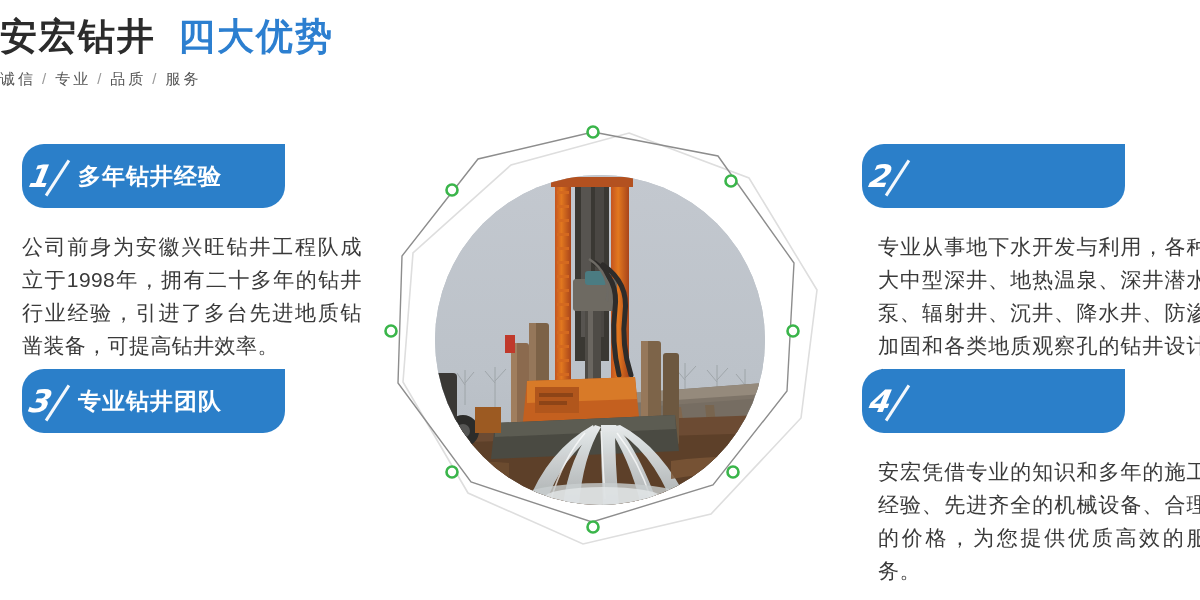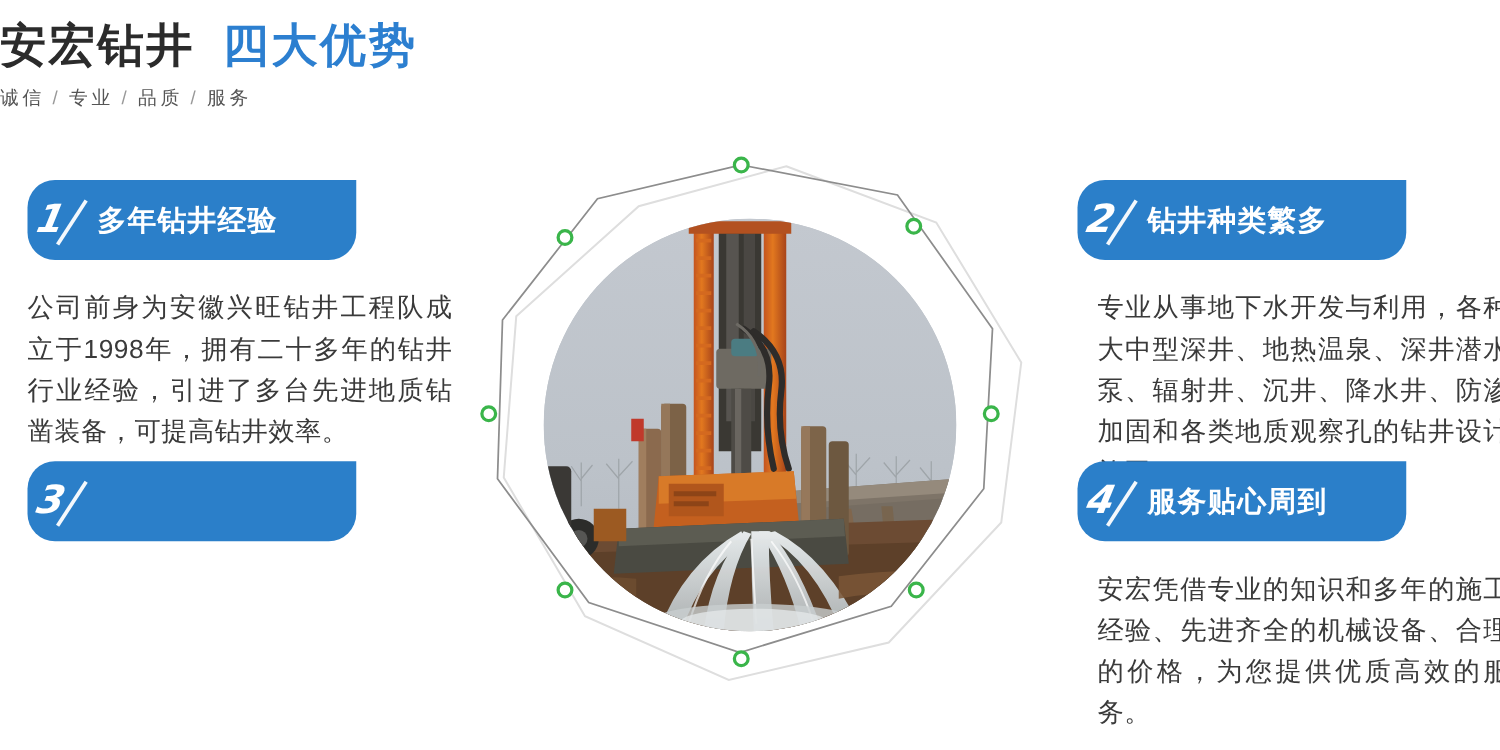--- a/index.html
+++ b/index.html
@@ -318,36 +318,35 @@
   </div>
   <div class="card-body">公司前身为安徽兴旺钻井工程队成立于1998年，拥有二十多年的钻井行业经验，引进了多台先进地质钻凿装备，可提高钻井效率。</div>
 </div>
 
 <div class="card left row2">
   <div class="card-head">
     <div class="card-badge">
       <span class="num">3</span>
       <span class="slash"></span>
     </div>
+    <div class="card-title">专业钻井团队</div>
   </div>
 </div>
 
 <div class="card right row1">
   <div class="card-head">
     <div class="card-badge">
       <span class="num">2</span>
       <span class="slash"></span>
     </div>
-    <div class="card-title">钻井种类繁多</div>
   </div>
   <div class="card-body">专业从事地下水开发与利用，各种大中型深井、地热温泉、深井潜水泵、辐射井、沉井、降水井、防渗加固和各类地质观察孔的钻井设计施工！</div>
 </div>
 
 <div class="card right row2">
   <div class="card-head">
     <div class="card-badge">
       <span class="num">4</span>
       <span class="slash"></span>
     </div>
-    <div class="card-title">服务贴心周到</div>
   </div>
   <div class="card-body">安宏凭借专业的知识和多年的施工经验、先进齐全的机械设备、合理的价格，为您提供优质高效的服务。</div>
 </div>
 
 </body></html>

